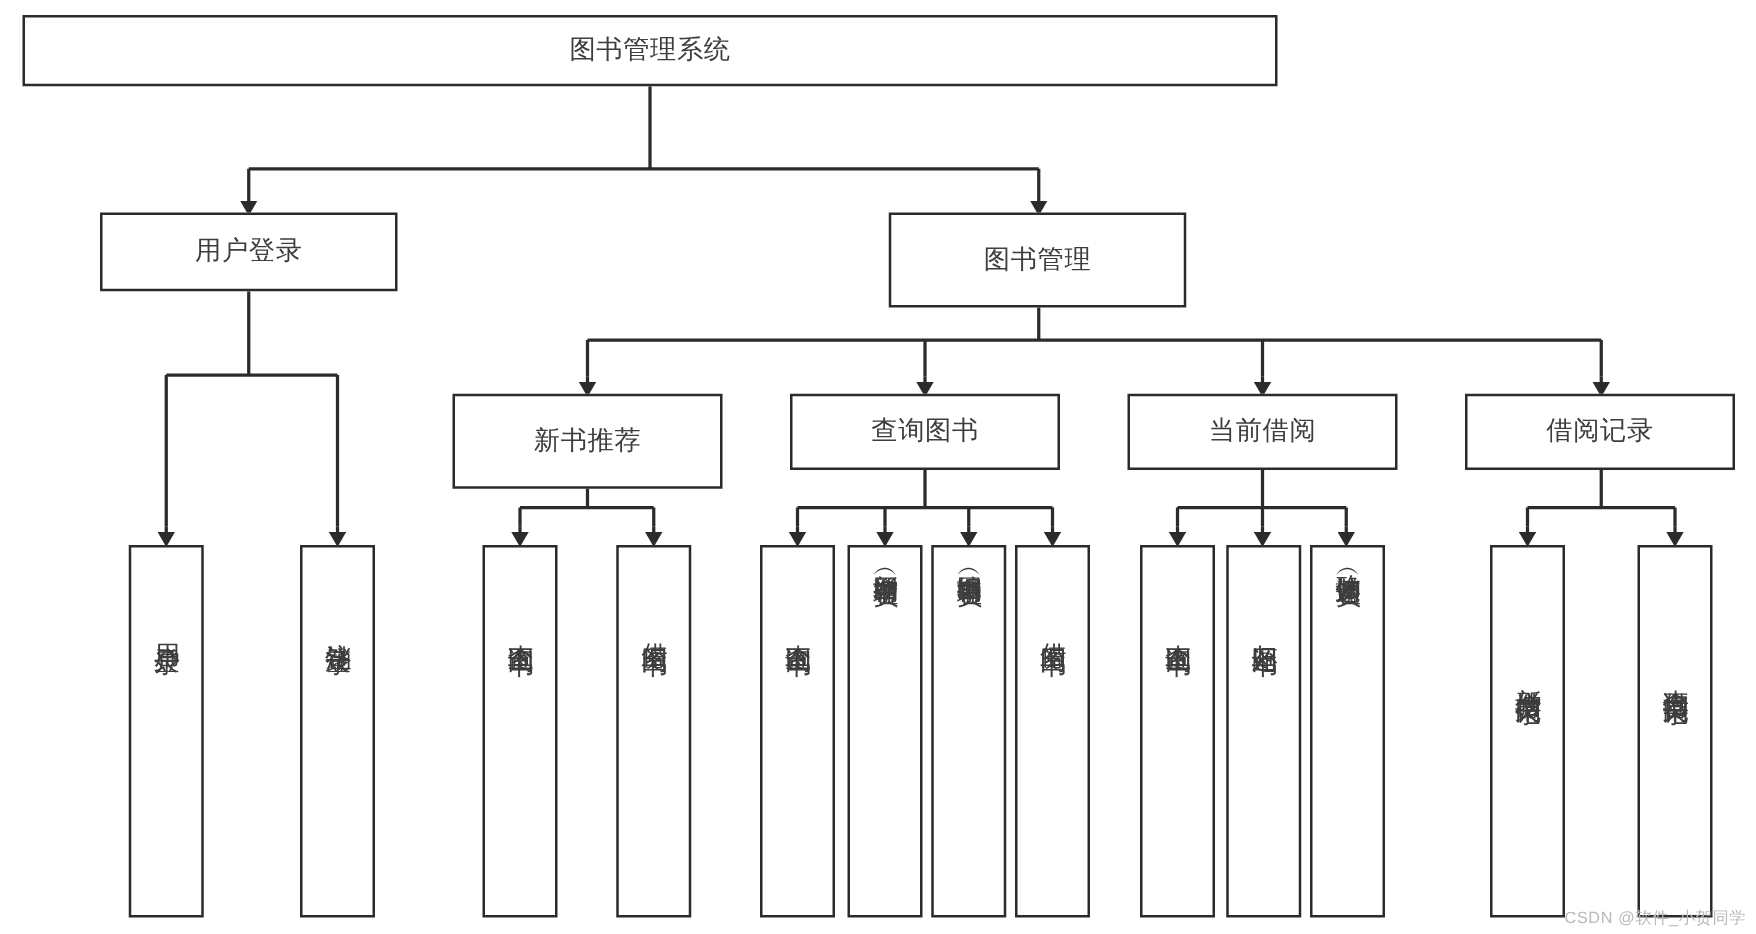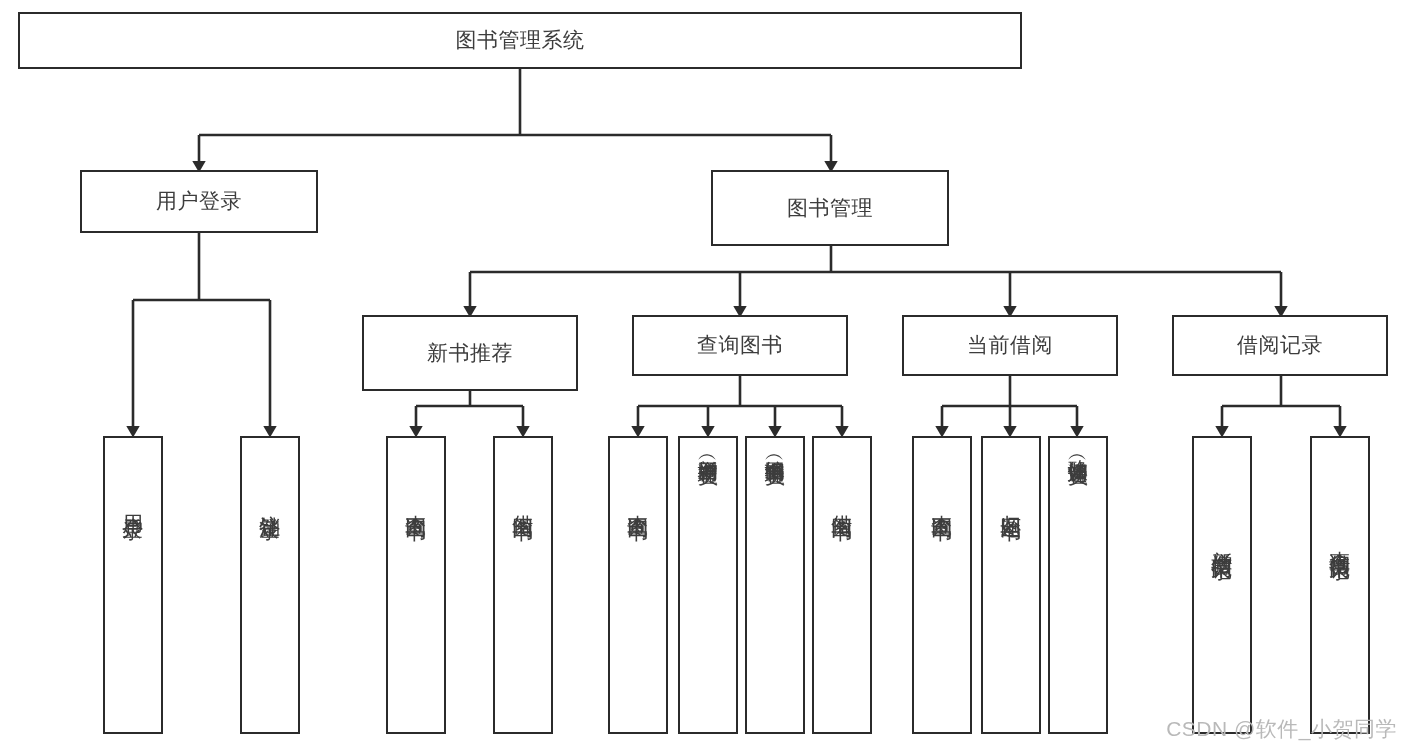--- a/index.html
+++ b/index.html
@@ -50,21 +50,21 @@
     line-height:1.12;
     letter-spacing:2px;
   }
   .node.vert.tight .lbl{ font-size:20px; letter-spacing:1px; }
   .node.vert.pad-lo{ padding-top:6px; }
   .node.vert.pad-mid{ padding-top:60px; }
   .node.vert.pad-hi{ padding-top:96px; }
   #watermark{
     position:absolute;
     right:8px;bottom:4px;
-    font-size:21px;
+    font-size:13px;
     color:#b9b9b9;
     letter-spacing:0.5px;
     white-space:nowrap;
     font-family:"Liberation Sans","DejaVu Sans",sans-serif;
   }
 </style>
 </head>
 <body>
 
 <div id="diagram">

